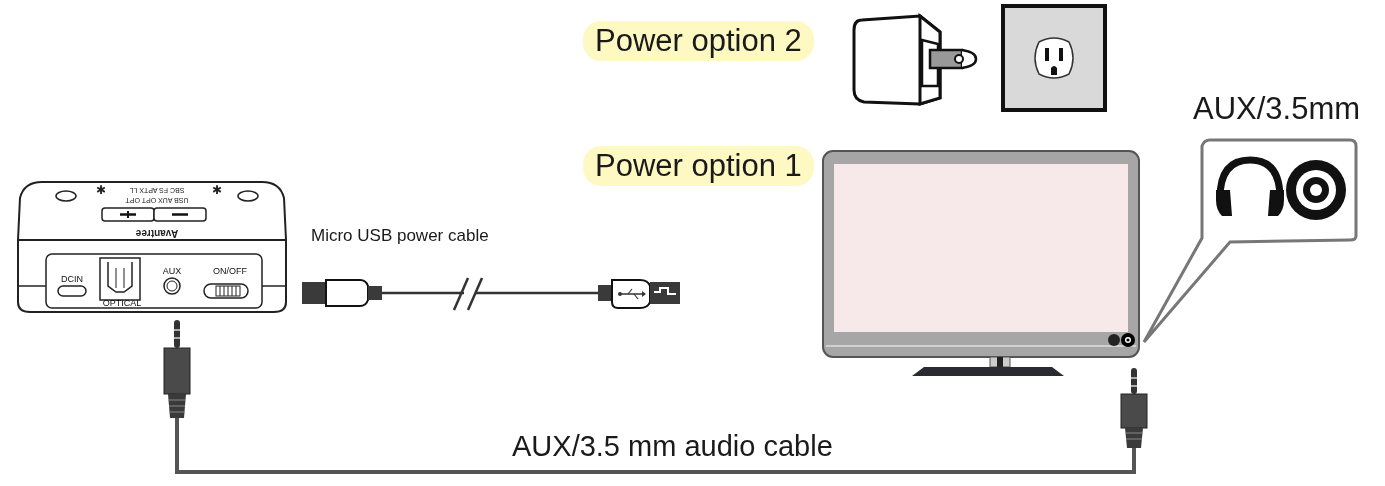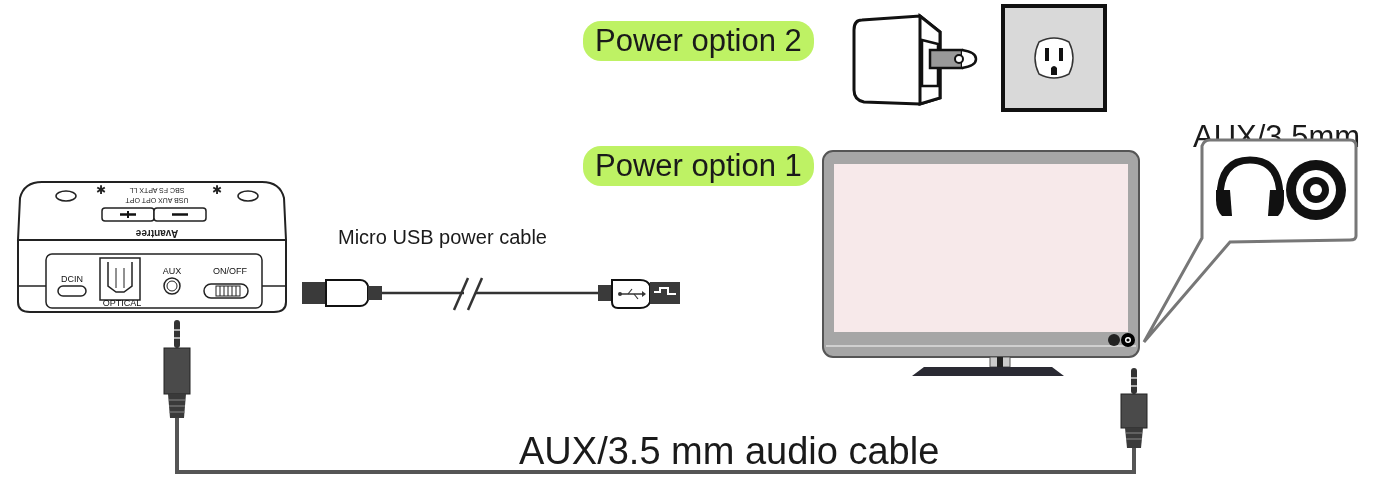--- a/index.html
+++ b/index.html
@@ -1,31 +1,31 @@
 <!DOCTYPE html>
 <html><head>
 <meta charset="utf-8">
 <style>
   html, body { margin: 0; padding: 0; background: #ffffff; }
   body { width: 1385px; height: 486px; position: relative; overflow: hidden;
          font-family: "Liberation Sans", sans-serif; color: #1a1a1a; }
-  .pill { position: absolute; background: #bef264; border-radius: 18px;
+  .pill { position: absolute; background: #fef9c3; border-radius: 18px;
           font-size: 31px; line-height: 40px; padding: 0 12px; color: #1a1a1a; white-space: nowrap; }
   .label { position: absolute; font-size: 28px; white-space: nowrap; color: #1a1a1a; }
   svg { position: absolute; overflow: visible; }
   svg text { font-family: "Liberation Sans", sans-serif; }
 </style>
 </head>
 <body>
 
 <div class="pill" style="left:583px; top:21px;">Power option 2</div>
 <div class="pill" style="left:583px; top:146px;text-align:right;">Power option 1</div>
-<div class="label" style="left:311px; top:226px; font-size:20px;margin-left:27px;">Micro USB power cable</div>
-<div class="label" style="left:1193px; top:91px; font-size:31px;margin-top:28px;">AUX/3.5mm</div>
-<div class="label" style="left:512px; top:430px; font-size:38px;margin-left:7px;">AUX/3.5 mm audio cable</div>
+<div class="label" style="left:311px; top:226px; font-size:17px;">Micro USB power cable</div>
+<div class="label" style="left:1193px; top:91px; font-size:31px;">AUX/3.5mm</div>
+<div class="label" style="left:512px; top:430px; font-size:29px;">AUX/3.5 mm audio cable</div>
 
 <svg style="left:850px; top:12px;" width="130" height="90" viewBox="0 0 130 90">
   <path d="M12 8 L70 4 L90 20 L90 86 L70 92 L14 90 Q4 88 4 78 L4 18 Q4 8 12 8 Z" fill="#fff" stroke="#111" stroke-width="3"></path>
   <path d="M70 4 L90 20 L90 86 L70 92 Z" fill="#fff" stroke="#111" stroke-width="3"></path>
   <path d="M72 28 L88 32 L88 74 L72 74 Z" fill="#fff" stroke="#111" stroke-width="2.5"></path>
   <rect x="80" y="38" width="32" height="18" fill="#999" stroke="#111" stroke-width="2.5"></rect>
   <path d="M112 38 Q126 40 126 47 Q126 54 112 56" fill="#fff" stroke="#111" stroke-width="2.5"></path>
   <circle cx="109" cy="47" r="4" fill="#fff" stroke="#111" stroke-width="2"></circle>
 </svg>
 

